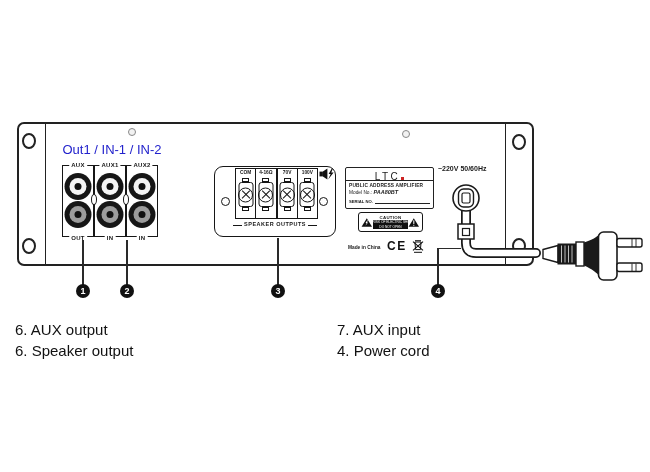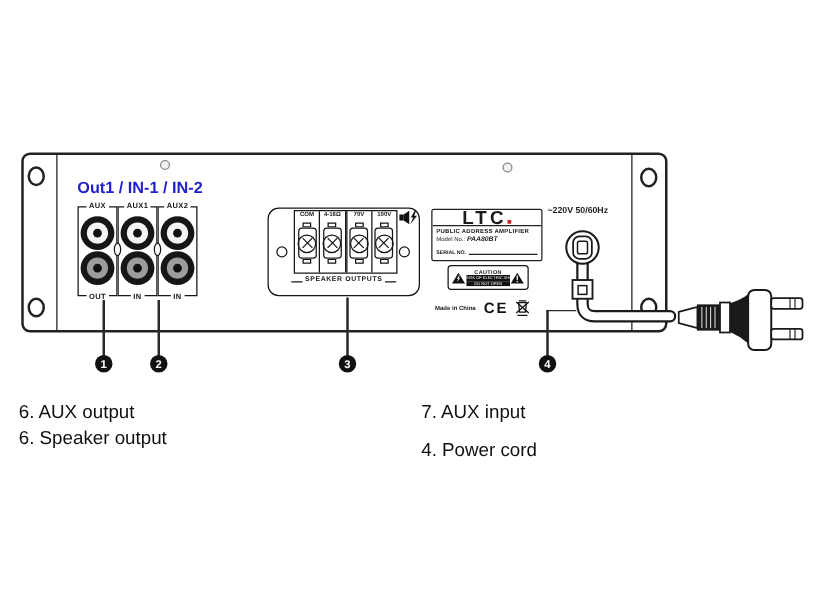--- a/index.html
+++ b/index.html
@@ -9,21 +9,21 @@
 
   .title{position:absolute;left:34px;top:18px;font-size:31px;font-weight:bold;color:#000;margin:0;}
 
   
   .panel{position:absolute;left:17px;top:122px;width:517px;height:144px;
          border:2px solid #222;border-radius:7px;background:#fff;box-sizing:border-box;}
   .ear-line{position:absolute;top:124px;width:1.5px;height:140px;background:#222;}
   .ear-hole{position:absolute;width:14px;height:16px;border:2px solid #222;border-radius:50%;background:#fff;box-sizing:border-box;}
   .screw-dot{position:absolute;width:8px;height:8px;border:1.5px solid #888;border-radius:50%;background:#f2f2f2;box-sizing:border-box;}
 
-  .heading{position:absolute;top:142px;font-size:13px;font-weight:bold;text-align:center;white-space:nowrap;}
+  .heading{position:absolute;top:142px;font-size:13px;font-weight:normal;text-align:center;white-space:nowrap;}
 
   
   .rca-group{position:absolute;top:165px;width:32px;height:72px;border:1.3px solid #161616;background:#fff;box-sizing:border-box;}
   .chip{position:absolute;left:50%;transform:translateX(-50%);background:#fff;padding:0 2px;
         font-size:6px;font-weight:bold;letter-spacing:0.3px;white-space:nowrap;color:#161616;}
   .chip.top{top:-4.5px;}
   .chip.bot{bottom:-4.5px;}
   .jack{position:absolute;left:50%;transform:translateX(-50%);width:27px;height:27px;border-radius:50%;background:#161616;}
   .jack-in{position:absolute;left:5px;top:5px;width:17px;height:17px;border-radius:50%;}
   .jack-in.light{background:#f4f4f4;}
@@ -53,21 +53,21 @@
   .screwx::before{transform:translate(-50%,-50%) rotate(45deg);}
   .screwx::after{transform:translate(-50%,-50%) rotate(-45deg);}
   .spk-caption{position:absolute;left:0;right:0;top:54px;display:flex;align-items:center;justify-content:center;gap:2px;}
   .spk-caption .ln{width:9px;height:3px;border-bottom:1.1px solid #161616;}
   .spk-caption .tx{font-size:5.5px;font-weight:bold;letter-spacing:0.5px;white-space:nowrap;color:#161616;}
 
   
   .dev-label{position:absolute;left:345px;top:167px;width:89px;height:42px;border:1.2px solid #222;
              border-radius:2px;background:#fff;box-sizing:border-box;padding:1px 3px;overflow:hidden;}
   .dev-logo{height:11px;text-align:center;line-height:11px;}
-  .ltc{font-size:15px;font-weight:bold;letter-spacing:2.5px;color:#1a1a1a;}
+  .ltc{font-size:10px;font-weight:normal;letter-spacing:2.5px;color:#1a1a1a;}
   .ltc-red{display:inline-block;width:3px;height:3px;background:#c22;margin-left:1px;}
   .dev-div{border-top:0.9px solid #222;margin:0 -3px;}
   .dev-prod{font-size:4.8px;font-weight:bold;letter-spacing:0.2px;margin-top:1.5px;white-space:nowrap;overflow:hidden;}
   .dev-model{font-size:4.8px;margin-top:1px;white-space:nowrap;overflow:hidden;}
   .dev-model i{font-size:5.5px;font-weight:bold;}
   .dev-serial{display:flex;align-items:flex-end;margin-top:4.5px;}
   .dev-serial span{font-size:4.2px;font-weight:bold;white-space:nowrap;}
   .dev-serial .sline{flex:1;border-bottom:0.9px solid #222;margin-left:2px;height:4px;}
 
   
@@ -272,15 +272,15 @@
   <div class="c-line-h" style="left:437.4px;top:248px;width:24px;"></div>
 
   <div class="callout" style="left:76px;top:284px;">1</div>
   <div class="callout" style="left:120px;top:284px;">2</div>
   <div class="callout" style="left:271px;top:284px;">3</div>
   <div class="callout" style="left:431px;top:284px;">4</div>
 
   <div class="legend-item" style="left:15px;top:321px;">6. AUX output</div>
   <div class="legend-item" style="left:337px;top:321px;">7. AUX input</div>
   <div class="legend-item" style="left:15px;top:342px;">6. Speaker output</div>
-  <div class="legend-item" style="left:337px;top:352px;">4. Power cord</div>
+  <div class="legend-item" style="left:337px;top:342px;">4. Power cord</div>
 
 </div>
 
 </body></html>

